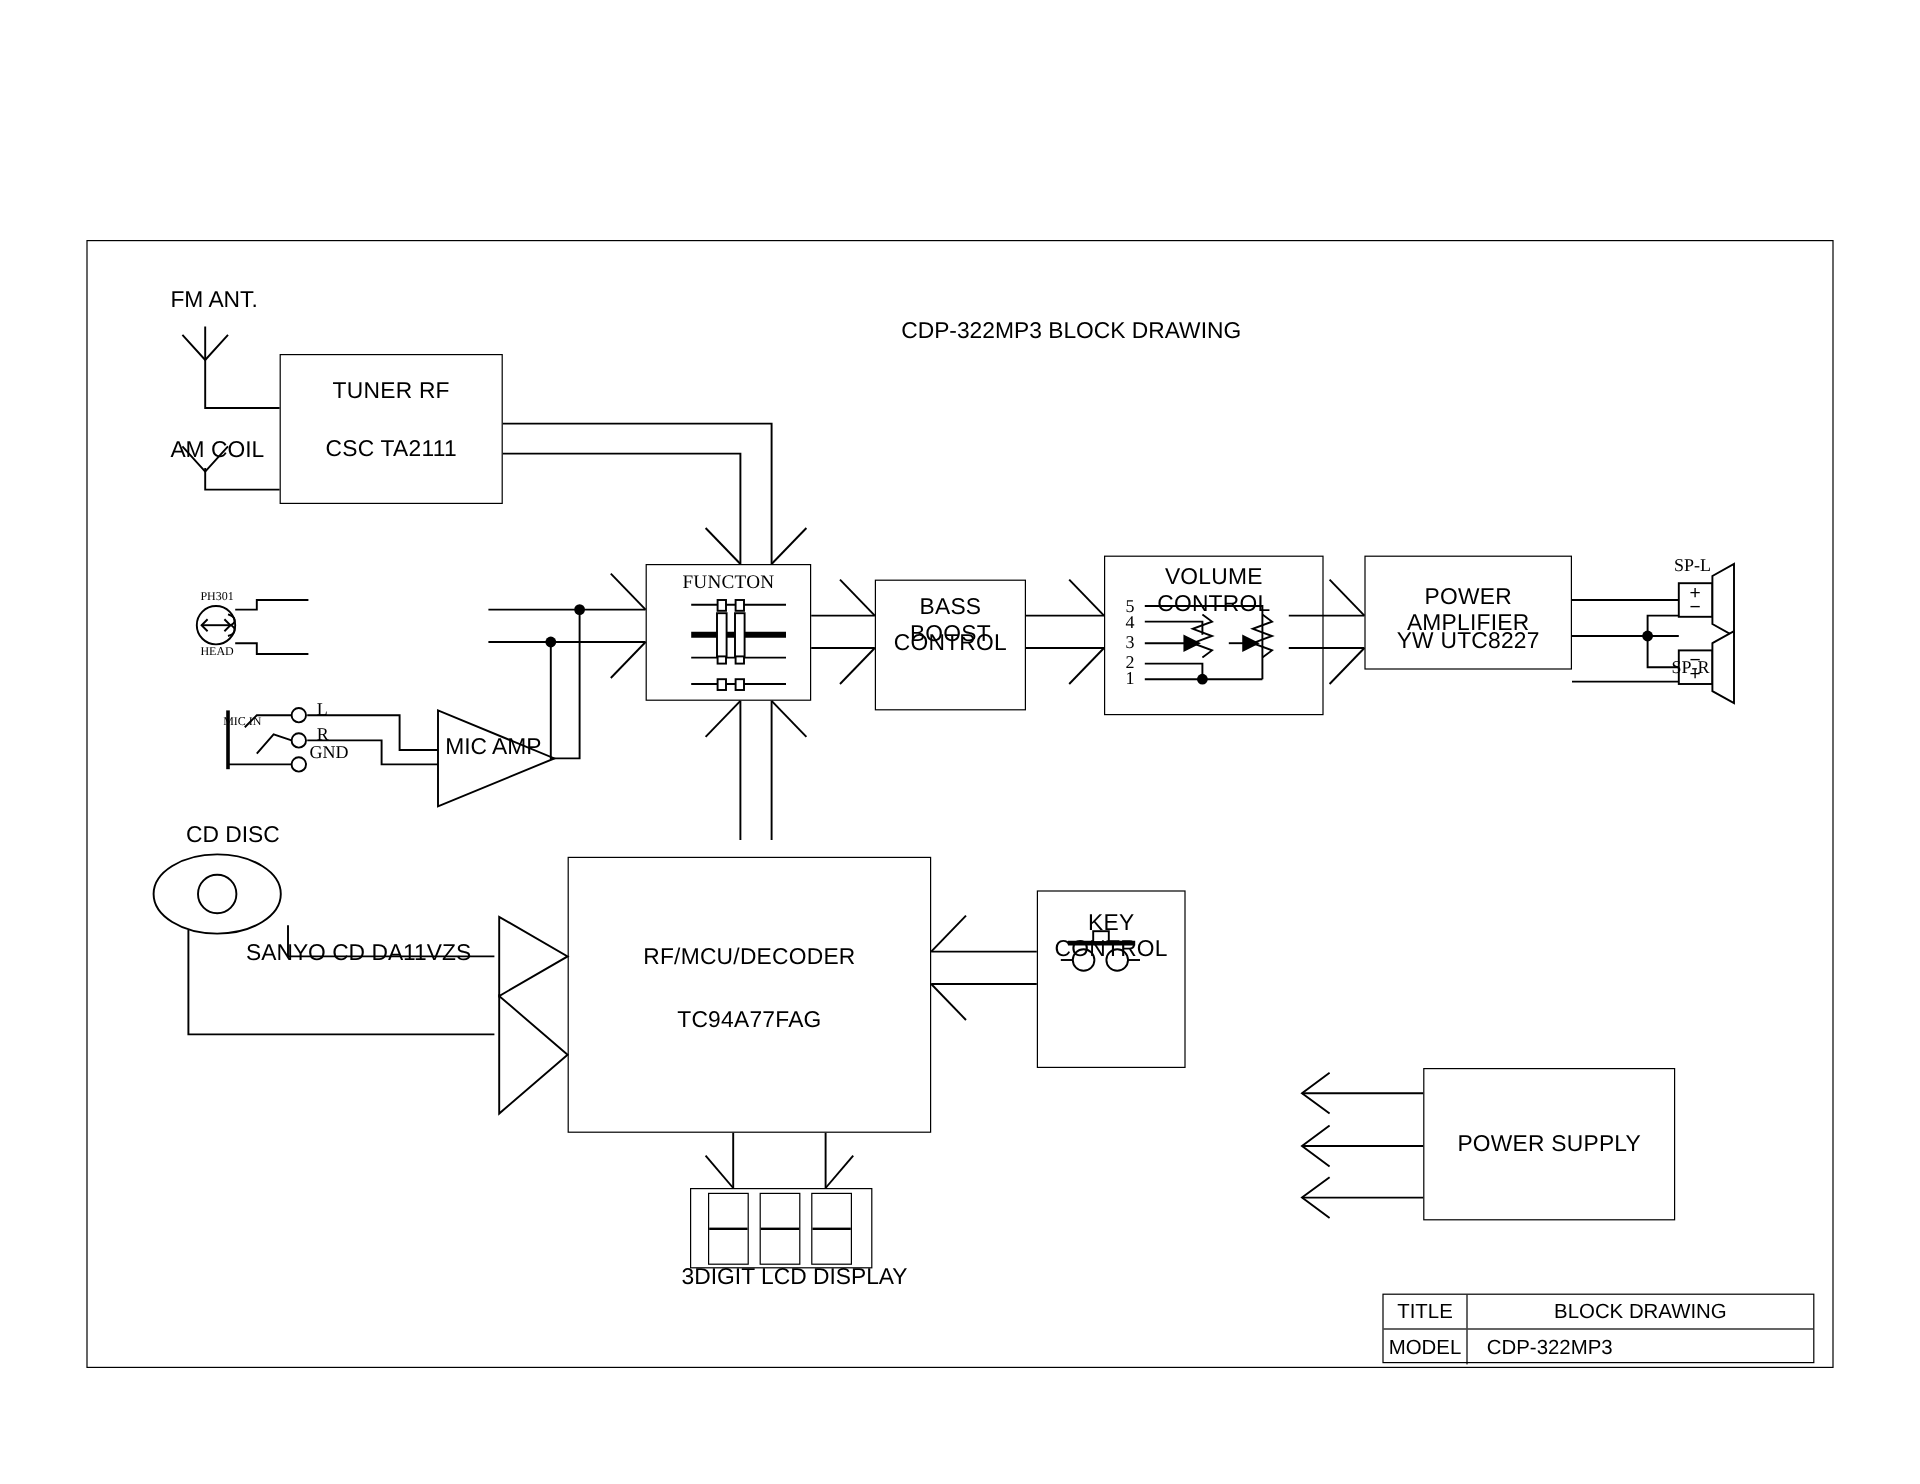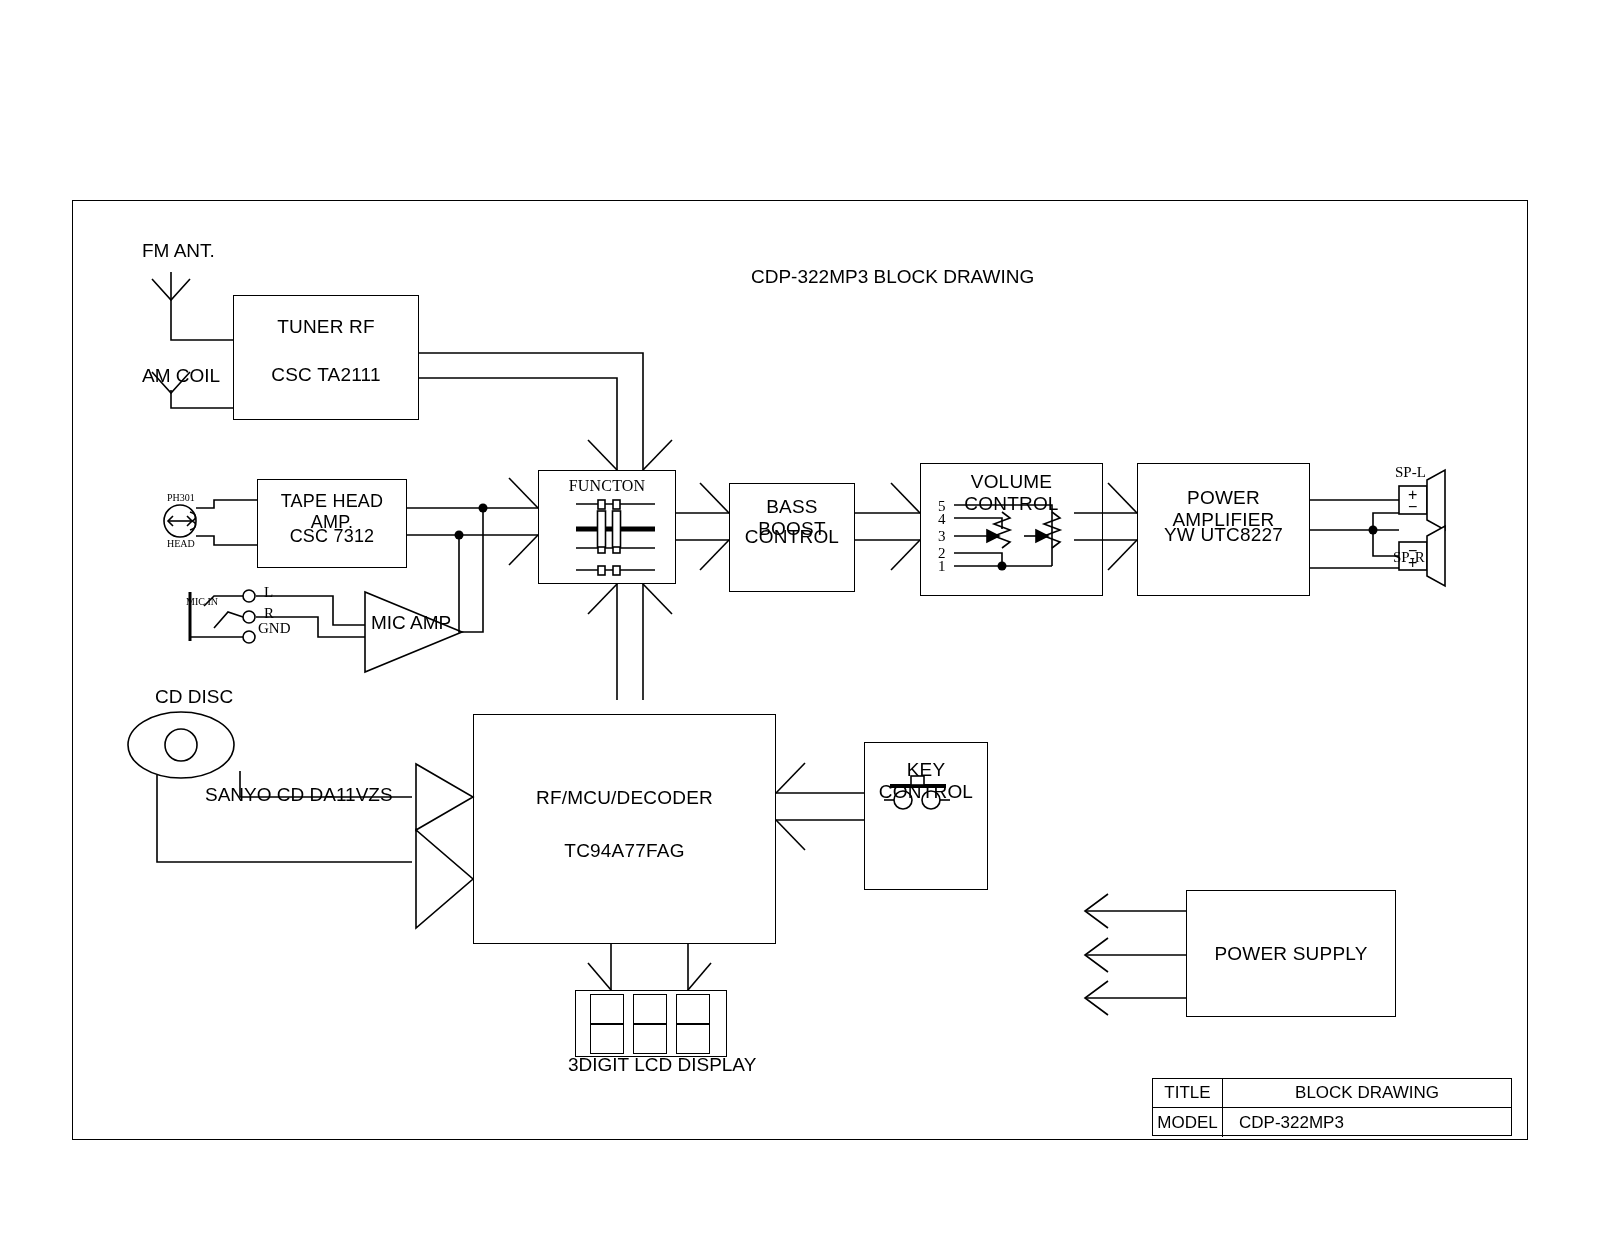--- a/index.html
+++ b/index.html
@@ -177,24 +177,20 @@
     </g>
   </svg>
 
   <div class="lbl t19" style="left:751px;top:266px;">CDP-322MP3 BLOCK DRAWING</div>
 
   <div class="blk" style="left:233px;top:295px;width:186px;height:125px;">
     <div class="blktext" style="top:20px;">TUNER RF</div>
     <div class="blktext" style="top:68px;">CSC TA2111</div>
   </div>
 
-  <div class="blk" style="left:257px;top:479px;width:150px;height:89px;">
-    <div class="blktext" style="top:11px;font-size:18px;">TAPE HEAD AMP.</div>
-    <div class="blktext" style="top:46px;font-size:18px;">CSC 7312</div>
-  </div>
 
   <div class="lbl t19" style="left:371px;top:612px;">MIC AMP</div>
 
   <div class="blk" style="left:538px;top:470px;width:138px;height:114px;">
     <div class="blktext serif" style="top:6px;font-size:16px;">FUNCTON</div>
   </div>
 
   <div class="blk" style="left:729px;top:483px;width:126px;height:109px;">
     <div class="blktext" style="top:12px;">BASS BOOST</div>
     <div class="blktext" style="top:42px;">CONTROL</div>
@@ -202,21 +198,21 @@
 
   <div class="blk" style="left:920px;top:463px;width:183px;height:133px;">
     <div class="blktext" style="top:7px;">VOLUME CONTROL</div>
   </div>
   <div class="lbl serif t15" style="left:938px;top:498px;">5</div>
   <div class="lbl serif t15" style="left:938px;top:511px;">4</div>
   <div class="lbl serif t15" style="left:938px;top:528px;">3</div>
   <div class="lbl serif t15" style="left:938px;top:545px;">2</div>
   <div class="lbl serif t15" style="left:938px;top:558px;">1</div>
 
-  <div class="blk" style="left:1137px;top:463px;width:173px;height:133px;">
+  <div class="blk" style="left:1137px;top:463px;width:173px;height:95px;">
     <div class="blktext" style="top:23px;">POWER AMPLIFIER</div>
     <div class="blktext" style="top:60px;">YW UTC8227</div>
   </div>
 
   <div class="blk" style="left:473px;top:714px;width:303px;height:230px;">
     <div class="blktext" style="top:72px;">RF/MCU/DECODER</div>
     <div class="blktext" style="top:125px;">TC94A77FAG</div>
   </div>
 
   <div class="blk" style="left:864px;top:730px;width:124px;height:148px;margin-top:12px;">

